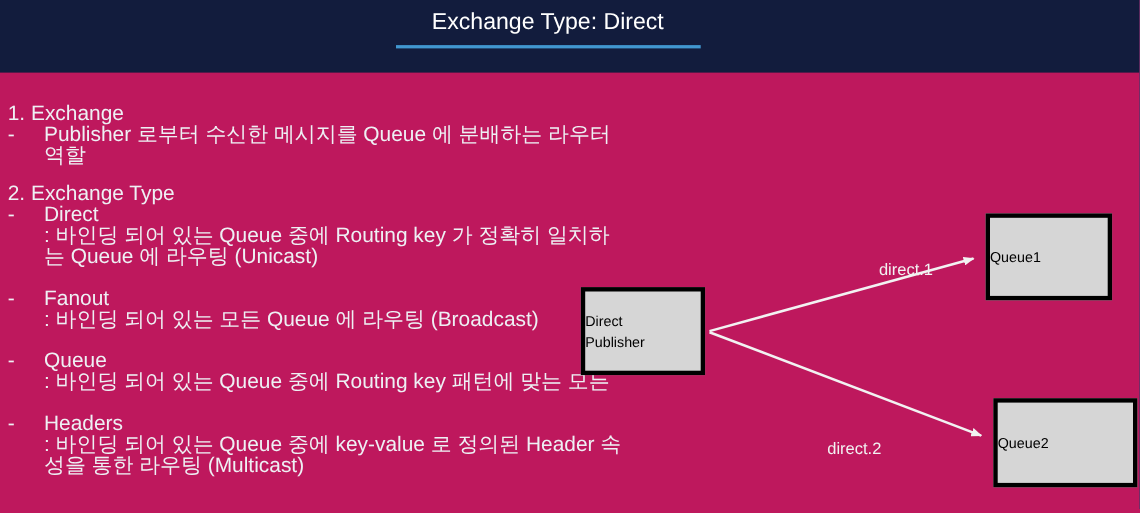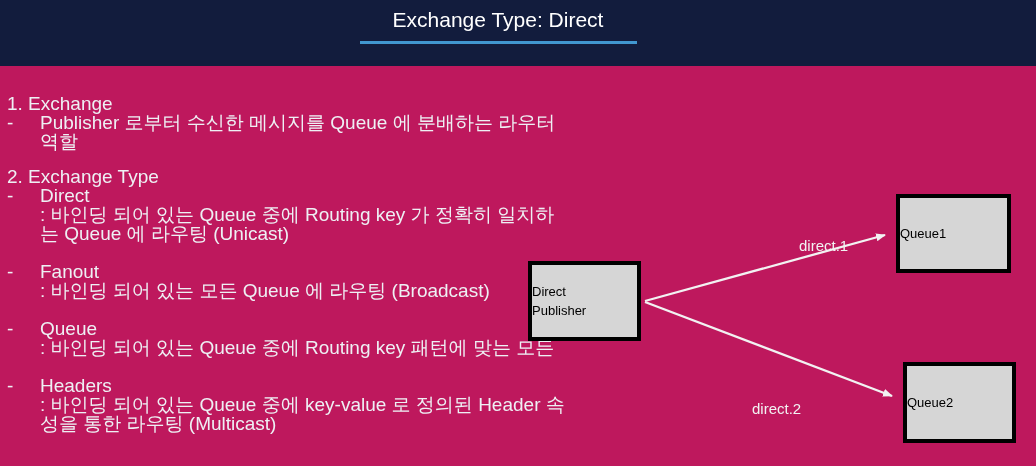--- a/index.html
+++ b/index.html
@@ -68,21 +68,21 @@
     line-height: 19px;
     display: flex;
     flex-direction: column;
     align-items: flex-start;
     justify-content: center;
     text-align: center;
     box-sizing: border-box;
   }
   .box.exchange { left: 528px; top: 261px; width: 113px; height: 80px; }
   .box.q1       { left: 896px; top: 194px; width: 115px; height: 79px; }
-  .box.q2       { left: 903px; top: 362px; width: 113px; height: 81px; }
+  .box.q2       { left: 903px; top: 362px; width: 131px; height: 81px; }
   .edge-label {
     position: absolute;
     color: #f2f2f2;
     font-size: 15px;
     white-space: nowrap;
   }
   .edge-label.el1 { left: 799px; top: 237px; }
   .edge-label.el2 { left: 752px; top: 380px; margin-top: 20px; }
 </style>
 </head>

